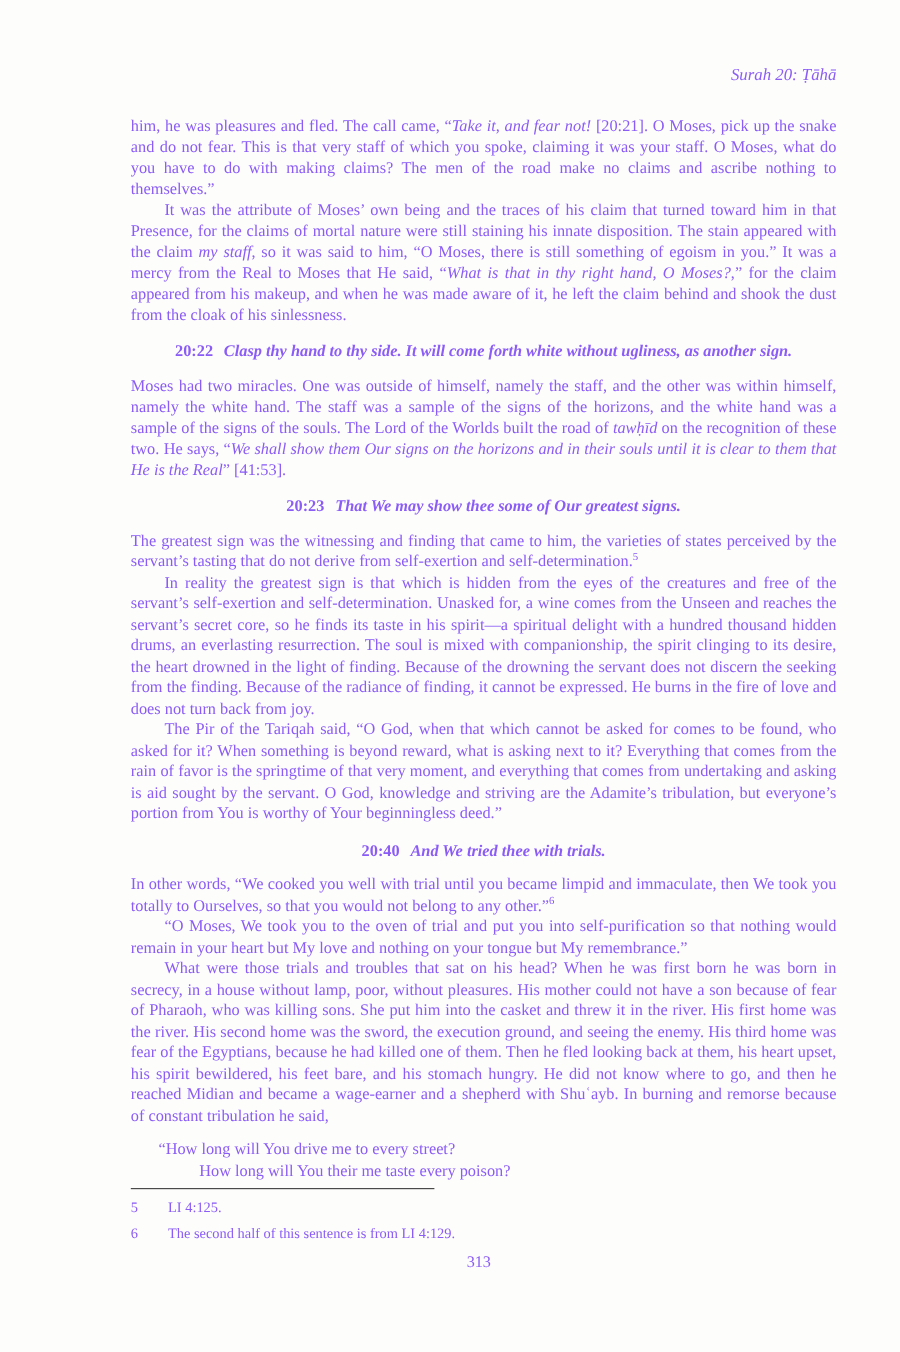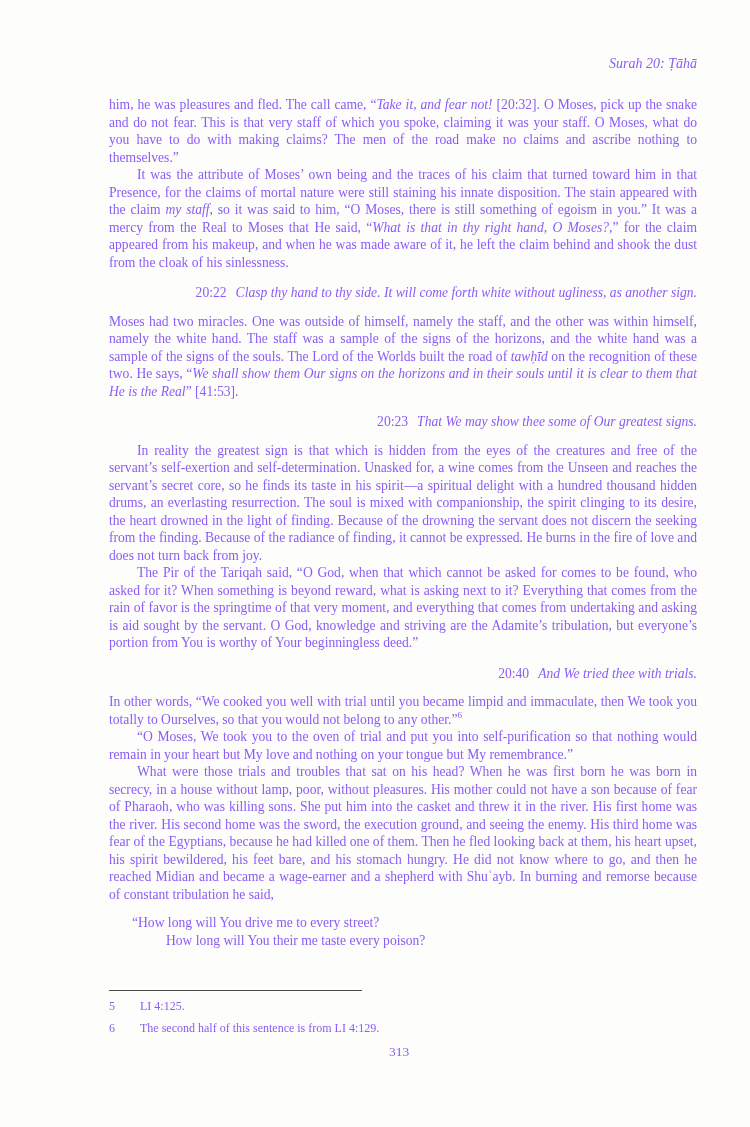--- a/index.html
+++ b/index.html
@@ -15,21 +15,21 @@
   }
   .text-block {
     position:absolute; top:96px; left:109px; width:588px;
     font-size:13.6px; line-height:17.5px; text-align:justify;
   }
   p.para { margin:0; padding:0; }
   p.indent { text-indent:28px; }
   .it { font-style:italic; }
   p.vhead {
     margin:13px 0 11px 0; padding:0;
-    font-weight:normal; text-align:right;
+    font-weight:bold; text-align:center;
   }
   .vhead .vnum { margin-right:9px; }
   .vhead .vtext { font-style:italic; }
   sup.fnref { font-size:9px; line-height:0; vertical-align:super; }
   .verse { margin-top:11px; }
   .verse .vline { margin:0; text-align:left; }
   .verse .vline1 { padding-left:23px; }
   .verse .vline2 { padding-left:57px; }
   .footnotes {
     position:absolute; left:109px; top:990px; width:588px;
@@ -49,30 +49,31 @@
 </style>
 </head>
 <body>
 
 <div class="page">
 
   <div class="running-head">Surah 20: Ṭāhā</div>
 
   <main class="text-block">
 
-    <p class="para"><span>him, he was pleasures and fled.  The call came, “</span><span class="it">Take it, and fear not!</span><span> [20:32].  O Moses, pick up the snake and do not fear.  This is that very staff of which you spoke, claiming it was your staff.  O Moses, what do you have to do with making claims?  The men of the road make no claims and ascribe nothing to themselves.”</span></p>
+    <p class="para"><span>him, he was pleasures and fled.  The call came, “</span><span class="it">Take it, and fear not!</span><span> [20:21].  O Moses, pick up the snake and do not fear.  This is that very staff of which you spoke, claiming it was your staff.  O Moses, what do you have to do with making claims?  The men of the road make no claims and ascribe nothing to themselves.”</span></p>
 
     <p class="para indent"><span>It was the attribute of Moses’ own being and the traces of his claim that turned toward him in that Presence, for the claims of mortal nature were still staining his innate disposition.  The stain appeared with the claim </span><span class="it">my staff</span><span>, so it was said to him, “O Moses, there is still something of egoism in you.”  It was a mercy from the Real to Moses that He said, “</span><span class="it">What is that in thy right hand, O Moses?</span><span>,” for the claim appeared from his makeup, and when he was made aware of it, he left the claim behind and shook the dust from the cloak of his sinlessness.</span></p>
 
     <p class="vhead"><span class="vnum">20:22</span><span class="vtext">Clasp thy hand to thy side.  It will come forth white without ugliness, as another sign.</span></p>
 
     <p class="para"><span>Moses had two miracles.  One was outside of himself, namely the staff, and the other was within himself, namely the white hand.  The staff was a sample of the signs of the horizons, and the white hand was a sample of the signs of the souls.  The Lord of the Worlds built the road of </span><span class="it">tawḥīd</span><span> on the recognition of these two. He says, “</span><span class="it">We shall show them Our signs on the horizons and in their souls until it is clear to them that He is the Real</span><span>” [41:53].</span></p>
 
     <p class="vhead"><span class="vnum">20:23</span><span class="vtext">That We may show thee some of Our greatest signs.</span></p>
 
+    <p class="para"><span>The greatest sign was the witnessing and finding that came to him, the varieties of states perceived by the servant’s tasting that do not derive from self-exertion and self-determination.</span><sup class="fnref">5</sup></p>
 
     <p class="para indent"><span>In reality the greatest sign is that which is hidden from the eyes of the creatures and free of the servant’s self-exertion and self-determination.  Unasked for, a wine comes from the Unseen and reaches the servant’s secret core, so he finds its taste in his spirit—a spiritual delight with a hundred thousand hidden drums, an everlasting resurrection.  The soul is mixed with companionship, the spirit clinging to its desire, the heart drowned in the light of finding.  Because of the drowning the servant does not discern the seeking from the finding.  Because of the radiance of finding, it cannot be expressed.  He burns in the fire of love and does not turn back from joy.</span></p>
 
     <p class="para indent"><span>The Pir of the Tariqah said, “O God, when that which cannot be asked for comes to be found, who asked for it?  When something is beyond reward, what is asking next to it?  Everything that comes from the rain of favor is the springtime of that very moment, and everything that comes from undertaking and asking is aid sought by the servant.  O God, knowledge and striving are the Adamite’s tribulation, but everyone’s portion from You is worthy of Your beginningless deed.”</span></p>
 
     <p class="vhead"><span class="vnum">20:40</span><span class="vtext">And We tried thee with trials.</span></p>
 
     <p class="para"><span>In other words, “We cooked you well with trial until you became limpid and immaculate, then We took you totally to Ourselves, so that you would not belong to any other.”</span><sup class="fnref">6</sup></p>
 
     <p class="para indent"><span>“O Moses, We took you to the oven of trial and put you into self-purification so that nothing would remain in your heart but My love and nothing on your tongue but My remembrance.”</span></p>

